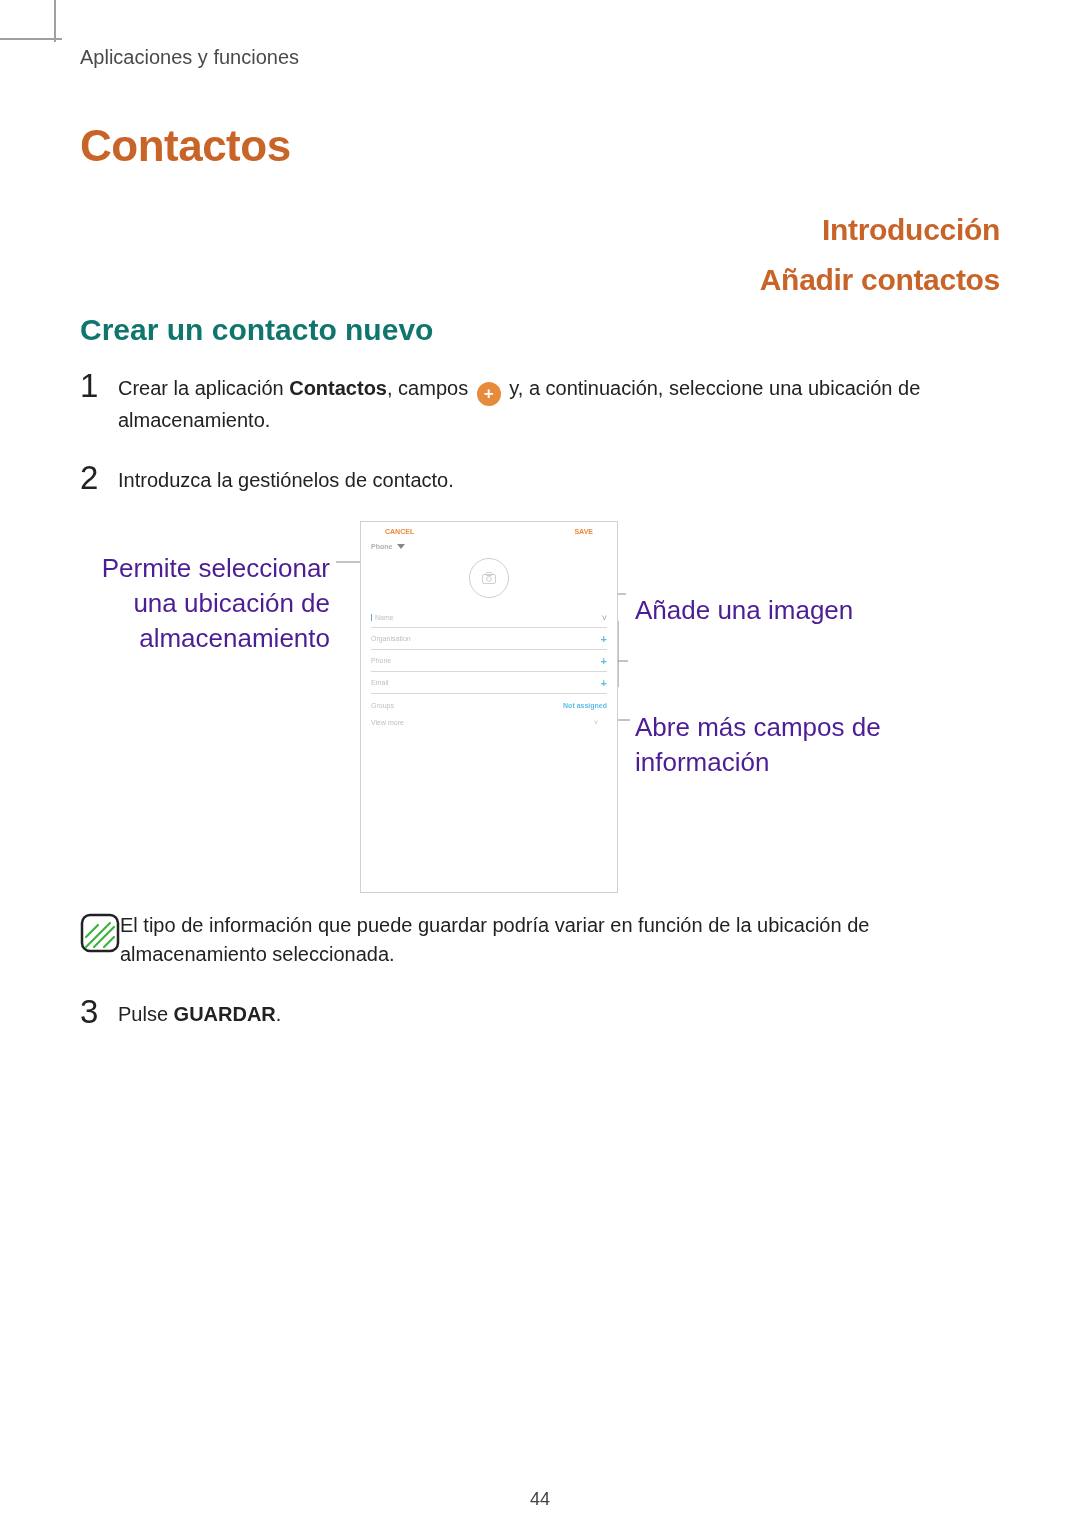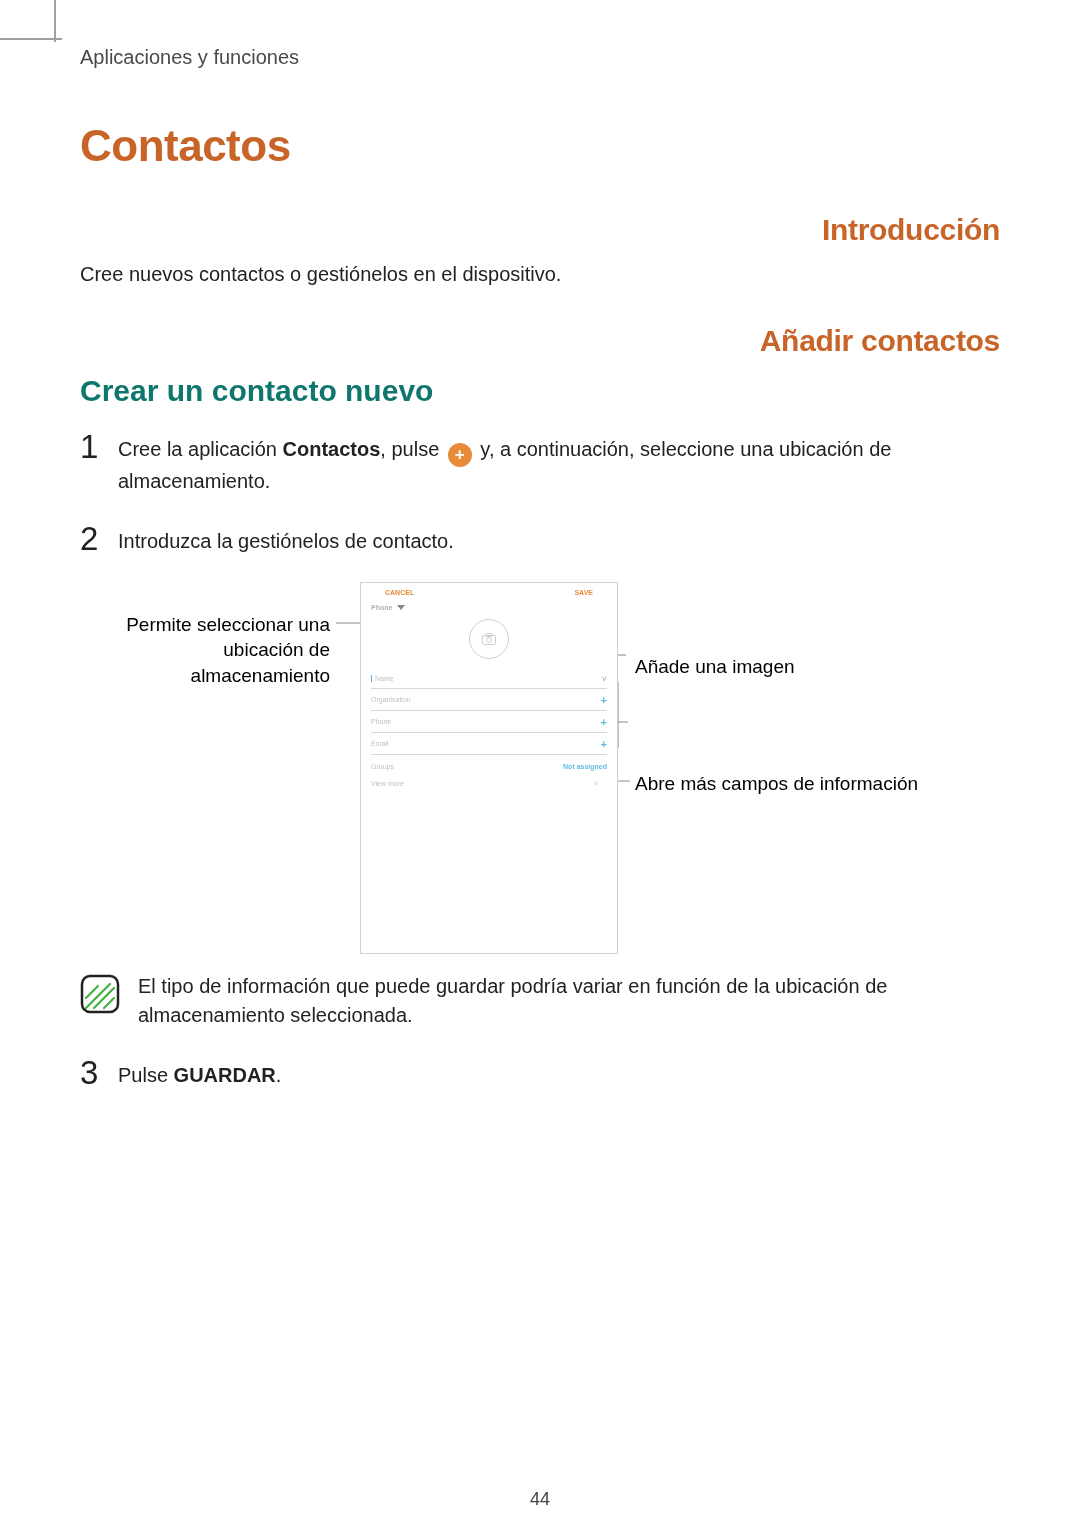--- a/index.html
+++ b/index.html
@@ -219,22 +219,22 @@
     display: flex;
     align-items: center;
     gap: 190px;
     font-size: 7px;
     color: #c0c0c0;
   }
 
   
   .ann {
     position: absolute;
-    font-size: 19px;
-    color: #000000;
+    font-size: 26px;
+    color: #4c1d95;
     line-height: 1.35;
   }
   .ann.left {
     width: 250px;
     text-align: right;
   }
   .ann.right {
     width: 300px;
     text-align: left;
   }
@@ -244,21 +244,20 @@
     overflow: visible;
   }
   svg.leader line {
     stroke: #888;
     stroke-width: 1;
   }
 
   
   .note {
     display: flex;
-    gap: 18px;
     margin: 10px 0 26px 0;
   }
   .note-icon {
     flex: 0 0 40px;
     width: 40px;
     height: 40px;
     display: flex;
     align-items: center;
     justify-content: center;
     margin-top: 2px;
@@ -284,29 +283,28 @@
 <div class="page">
   <div class="crop-v"></div>
   <div class="crop-h"></div>
 
   <div class="content">
     <div class="running-head">Aplicaciones y funciones</div>
 
     <h1>Contactos</h1>
 
     <h2>Introducción</h2>
-    <p class="body">Cree nuevos contactos o gestiónelos en el dispositivo.</p>
 
     <h2>Añadir contactos</h2>
     <h3>Crear un contacto nuevo</h3>
 
     <div class="step">
       <div class="step-num">1</div>
       <div class="step-body">
-        <span>Cree la aplicación </span><b>Contactos</b><span>, pulse </span><span class="plus-circle">+</span><span> y, a continuación, seleccione una ubicación de almacenamiento.</span>
+        <span>Crear la aplicación </span><b>Contactos</b><span>, campos </span><span class="plus-circle">+</span><span> y, a continuación, seleccione una ubicación de almacenamiento.</span>
       </div>
     </div>
 
     <div class="step">
       <div class="step-num">2</div>
       <div class="step-body">Introduzca la gestiónelos de contacto.</div>
     </div>
 
     <div class="figure-wrap">
 

